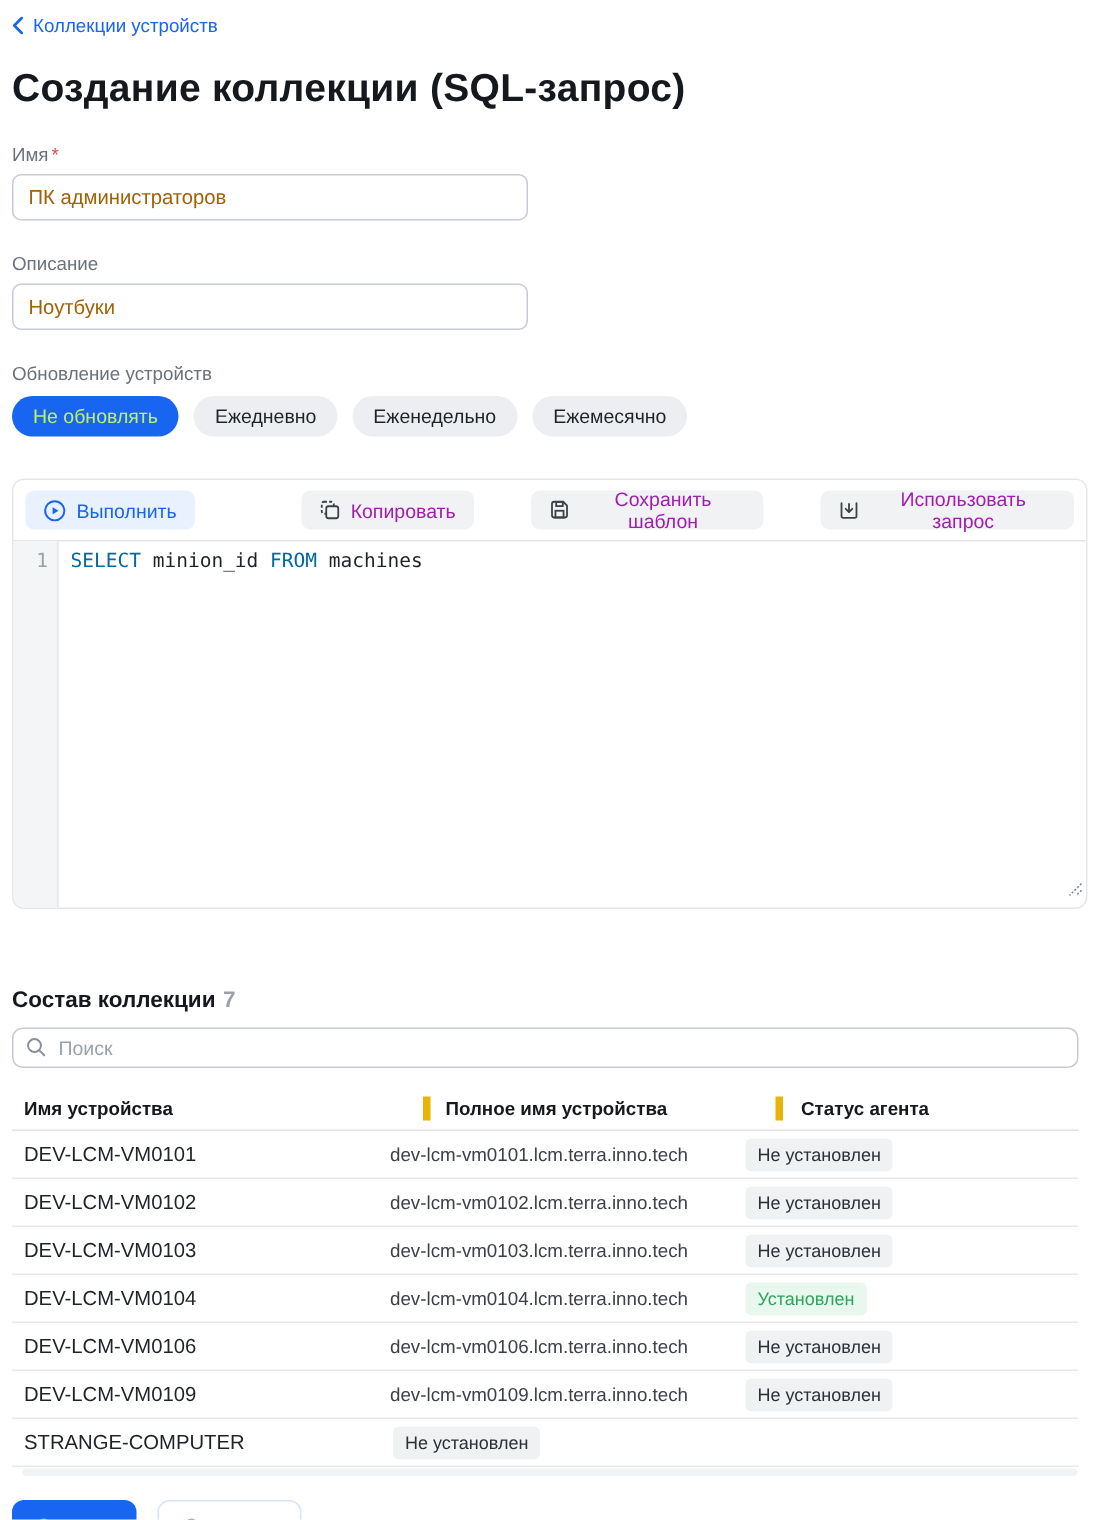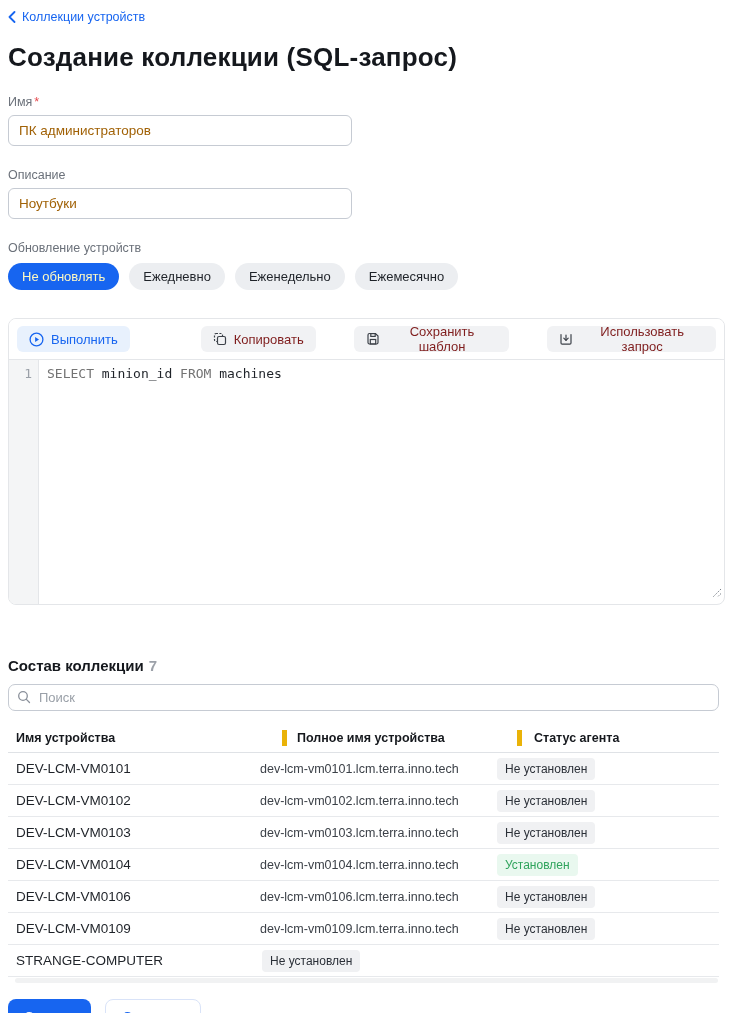--- a/index.html
+++ b/index.html
@@ -18,38 +18,38 @@
   .field { margin-top:22px; }
   .field-label { font-size:12.5px; color:#6b717a; margin-bottom:6px; }
   .field-label .req { color:#e5484d; margin-left:2px; }
   .text-input { width:344px; height:31px; border:1px solid #c6cbd3; border-radius:6px;
     padding:0 10px; font-size:13.5px; color:#a16207; font-family:"Liberation Sans",sans-serif; outline:none; background:#fff; }
 
   .pills { display:flex; gap:10px; margin-top:8px; }
   .pill { border:none; border-radius:14px; height:27px; padding:0 14px; font-size:13px;
     font-family:"Liberation Sans",sans-serif; cursor:pointer; display:inline-flex; align-items:center; }
   .pill.unselected { background:#eceef1; color:#1f2329; }
-  .pill.selected { background:#1765f0; color:#fef9c3; }
+  .pill.selected { background:#1765f0; color:#bef264; }
 
   
   .sql-panel { margin-top:28px; border:1px solid #e4e6e9; border-radius:8px; overflow:hidden; position:relative; }
   .sql-toolbar { display:flex; align-items:center; padding:7px 8px; background:#fff;gap:43px; }
   .tb-btn { height:26px; border:none; border-radius:6px; padding:0 12px; font-size:13px;
     font-family:"Liberation Sans",sans-serif; display:inline-flex; align-items:center; gap:7px; cursor:pointer; }
   .tb-btn svg { display:block; }
   .btn-run { background:#e8f1fd; color:#1765f0; }
-  .btn-gray { background:#f1f2f4; color:#7f1d1d;margin-left:28px; }
+  .btn-gray { background:#f1f2f4; color:#a21caf;margin-left:28px; }
   .tb-right { margin-left:auto; display:flex; gap:10px; }
   .sql-editor { display:flex; border-top:1px solid #e4e6e9; height:245px; }
   .gutter { width:30px; background:#f4f5f6; border-right:1px solid #e4e6e9;
     font-family:"DejaVu Sans Mono", monospace; font-size:13px; color:#9aa0a8;
     text-align:right; padding:6px 6px 0 0; }
   .code-area { flex:1; padding:6px 8px; font-family:"DejaVu Sans Mono", monospace;
     font-size:13px; white-space:pre; color:#1f2329; }
-  .code-area .kw { color:#737373; }
+  .code-area .kw { color:#0369a1; }
   .resize-handle { position:absolute; right:2px; bottom:2px; cursor:nwse-resize; }
 
   
   .collection-title { margin-top:52px; font-size:15px; font-weight:700; color:#15181d; }
   .collection-title .count { color:#9ca1a9; margin-left:5px; }
   .search-wrap { margin-top:10px; position:relative; }
   .search-input { width:711px; height:27px; border:1px solid #c6cbd3; border-radius:7px;
     padding:0 10px 0 30px; font-size:13px; color:#1d4ed8; outline:none;
     font-family:"Liberation Sans",sans-serif; }
   .search-input::placeholder { color:#9aa0a8; }

